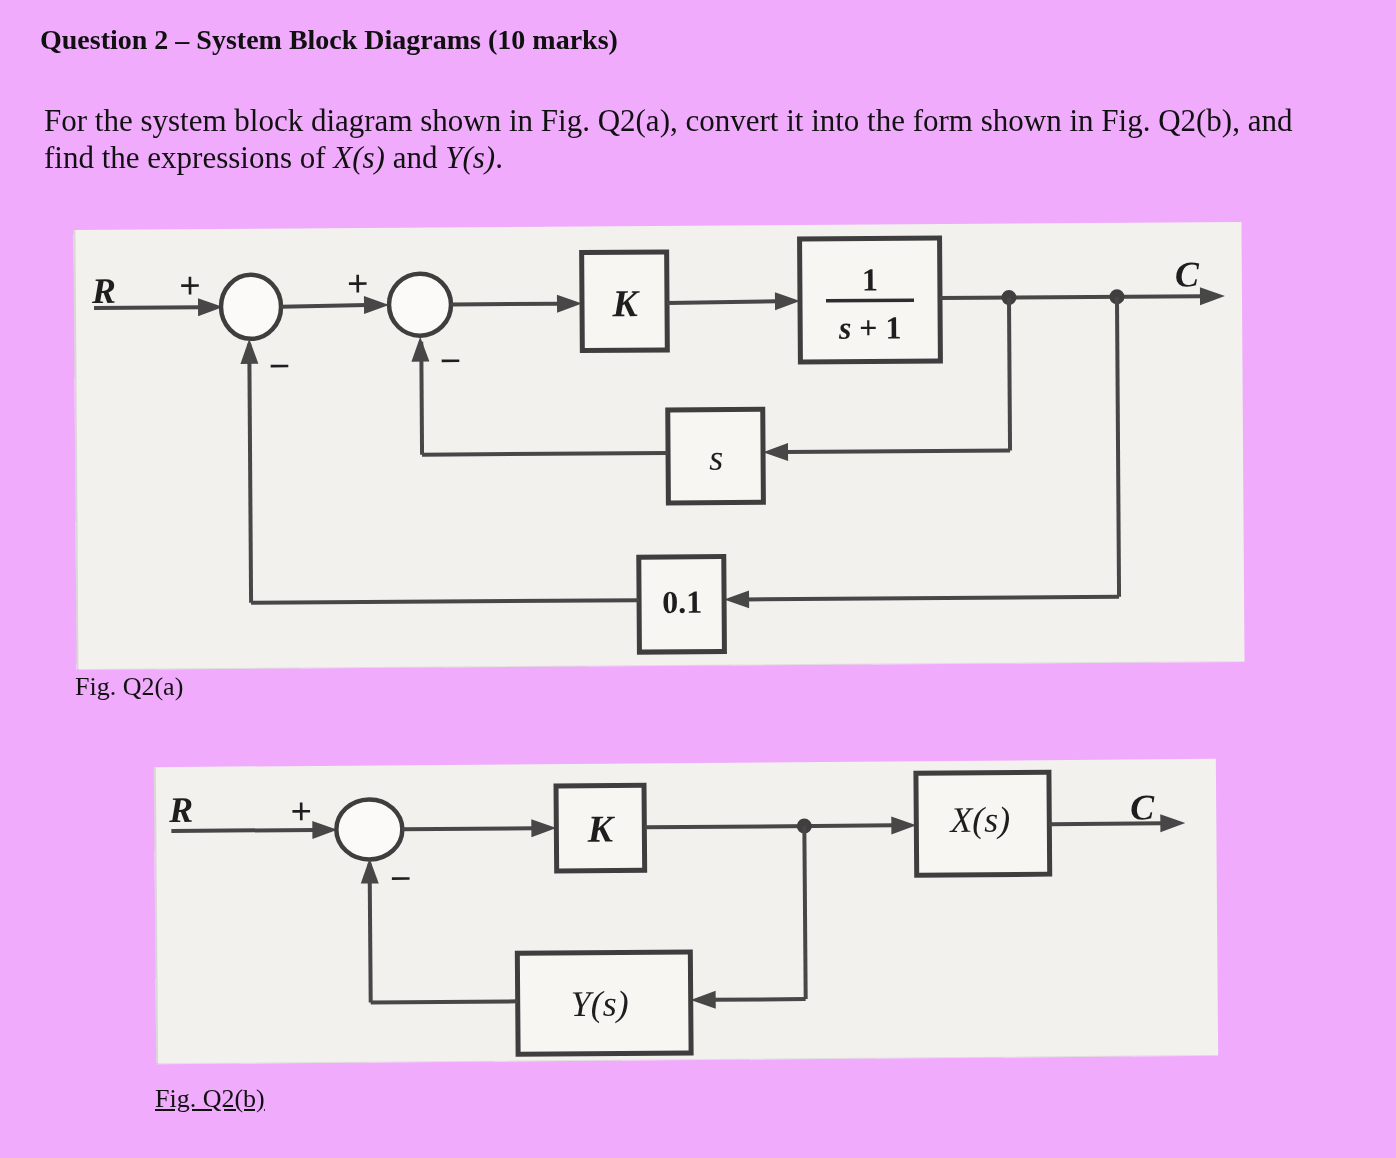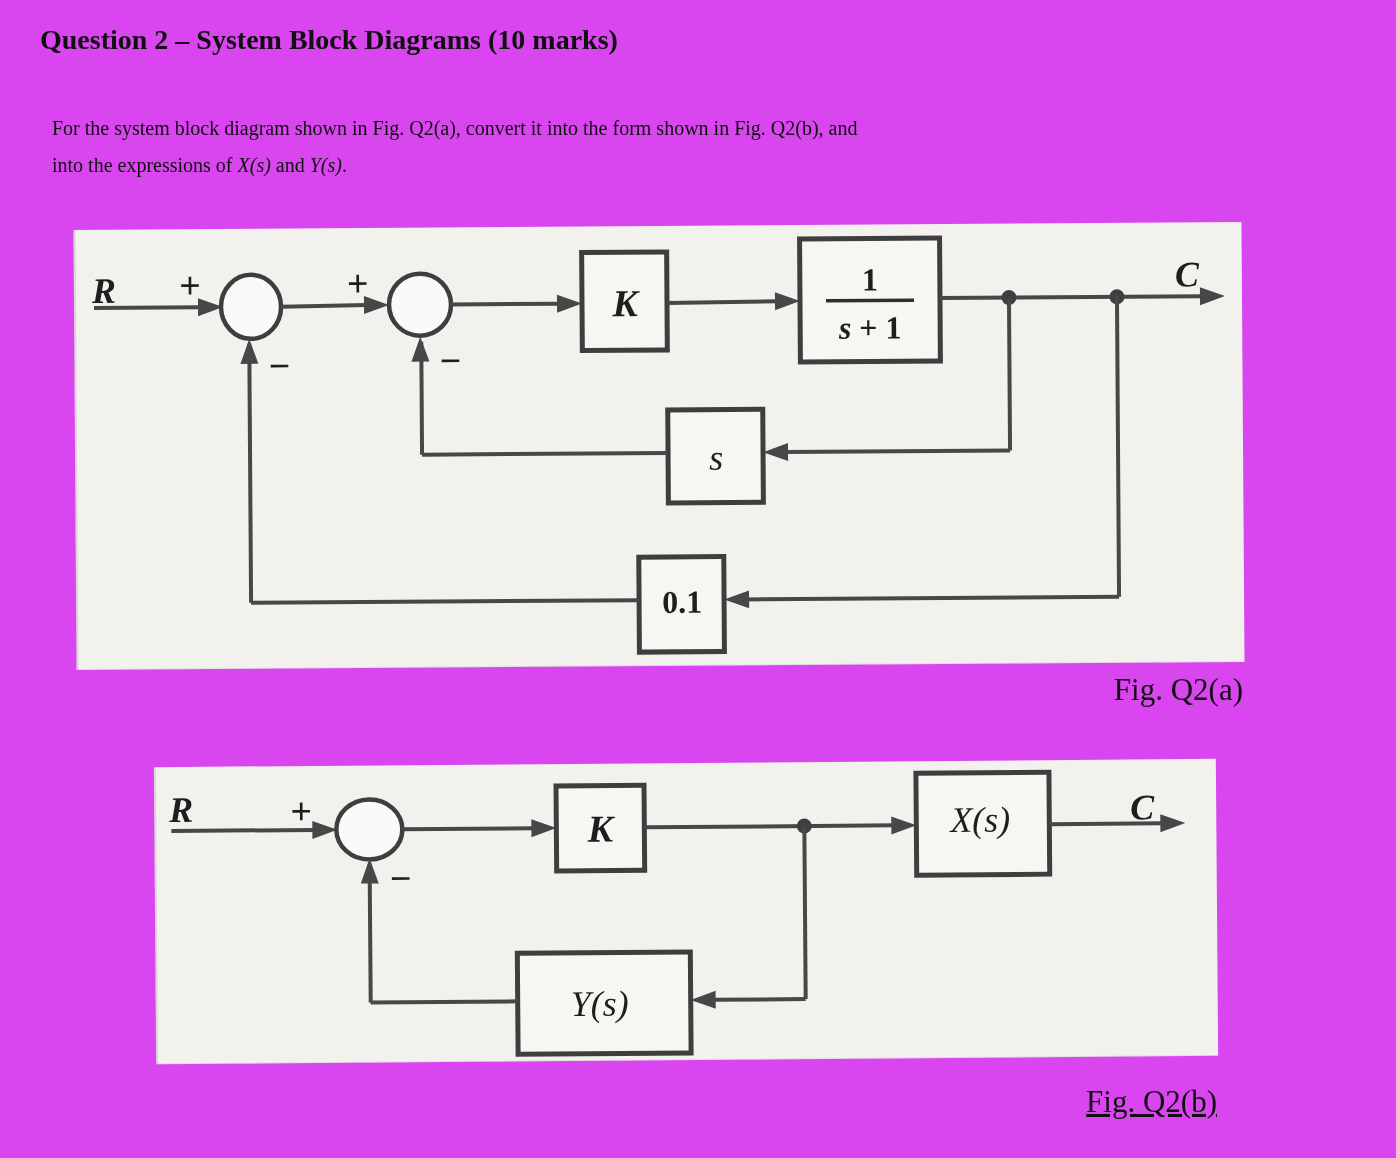--- a/index.html
+++ b/index.html
@@ -1,26 +1,26 @@
 <!DOCTYPE html>
 <html><head>
 <meta charset="utf-8">
 <style>
   html,body{margin:0;padding:0;background:#ffffff;}
-  .page{position:relative;width:1396px;height:1158px;background:#d946ef;overflow:hidden;
+  .page{position:relative;width:1396px;height:1158px;background:#f0abfc;overflow:hidden;
         font-family:"Liberation Serif","DejaVu Serif",serif;color:#111;}
   .title{position:absolute;left:40px;top:24px;font-size:28px;font-weight:bold;margin:0;}
-  .body-text{position:absolute;left:40px;top:98px;font-size:20px;line-height:37px;width:1345px;margin:12px;}
+  .body-text{position:absolute;left:40px;top:98px;font-size:31px;line-height:37px;width:1345px;margin:4px;}
   .body-text i{font-style:italic;}
 
   .panel{position:absolute;background:#f2f1ee;box-shadow:inset 2px 0 0 rgba(0,0,0,0.10), inset 0 -1px 0 rgba(0,0,0,0.07);}
   .panel-a{left:75px;top:226px;width:1168px;height:440px;transform:rotate(-0.4deg);}
   .panel-b{left:155px;top:763px;width:1062px;height:297px;transform:rotate(-0.45deg);}
 
-  .caption{position:absolute;font-size:31px;text-align:right;}
+  .caption{position:absolute;font-size:26px;text-align:left;}
   .caption-a{left:75px;top:672px;width:1168px;}
   .caption-b{left:155px;top:1084px;width:1062px;text-decoration:underline;}
 
   svg{display:block;}
   svg text{font-family:"Liberation Serif","DejaVu Serif",serif;fill:#1e1e1e;}
   .wire{stroke:#474747;stroke-width:4;fill:none;}
   .fracbar{stroke:#2e2e2e;stroke-width:3.5;}
   .arrow{fill:#474747;stroke:none;}
   .blk{fill:#f7f6f3;stroke:#3e3e3e;stroke-width:5;}
   .sum{fill:#fbfaf8;stroke:#3e3e3e;stroke-width:4.5;}
@@ -34,21 +34,21 @@
   .frac{font-size:32px;font-weight:bold;}
   .frac .it{font-style:italic;}
 </style>
 </head>
 <body>
 
 <div class="page">
 
   <h1 class="title">Question 2 – System Block Diagrams (10 marks)</h1>
 
-  <p class="body-text"><span>For the system block diagram shown in Fig. Q2(a), convert it into the form shown in Fig. Q2(b), and</span><br><span>into the expressions of </span><i>X(s)</i><span> and </span><i>Y(s)</i><span>.</span></p>
+  <p class="body-text"><span>For the system block diagram shown in Fig. Q2(a), convert it into the form shown in Fig. Q2(b), and</span><br><span>find the expressions of </span><i>X(s)</i><span> and </span><i>Y(s)</i><span>.</span></p>
 
   <div class="panel panel-a">
     <svg width="1168" height="440" viewBox="75 226 1168 440">
 
       <text class="sig" x="93" y="299">R</text>
       <g>
         <line class="wire" x1="95" y1="304" x2="202" y2="304"></line>
         <polygon class="arrow" points="224,304 199,295 199,313"></polygon>
       </g>
       <text class="sign" x="191" y="295" text-anchor="middle">+</text>

